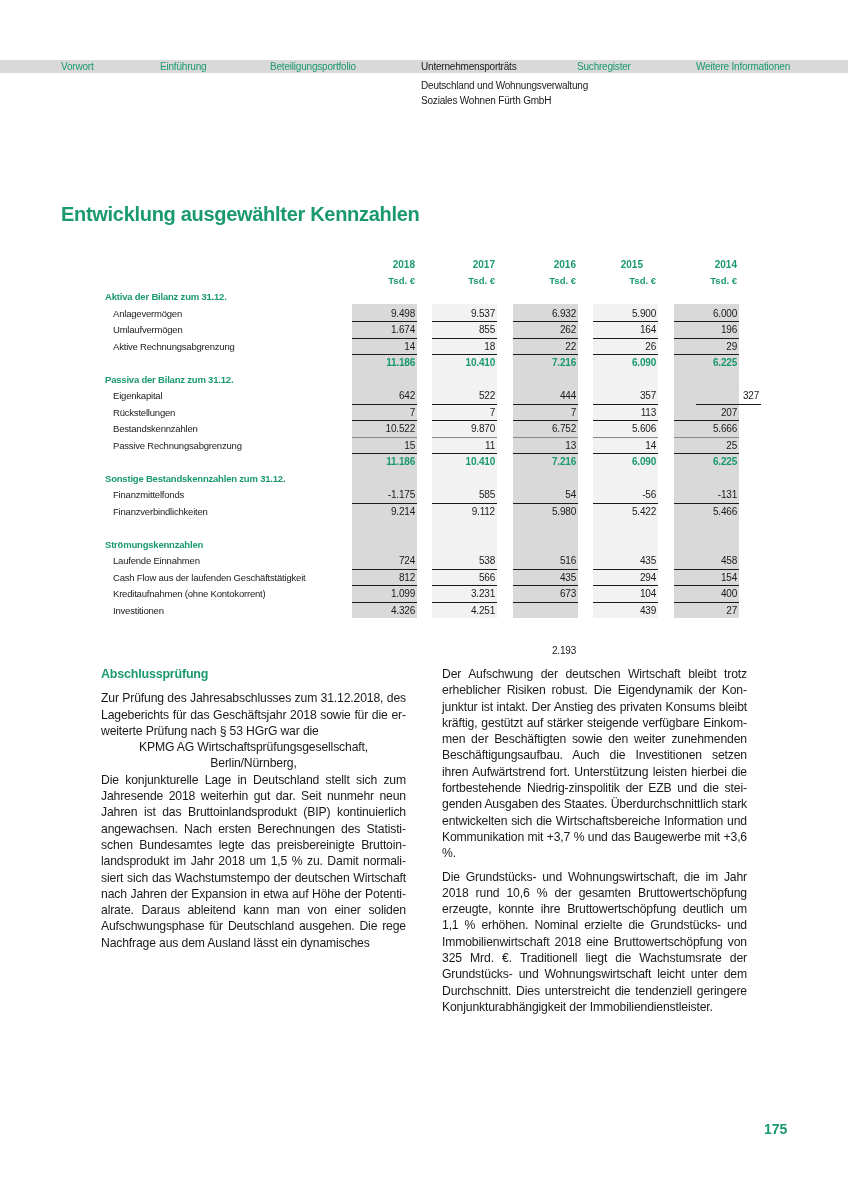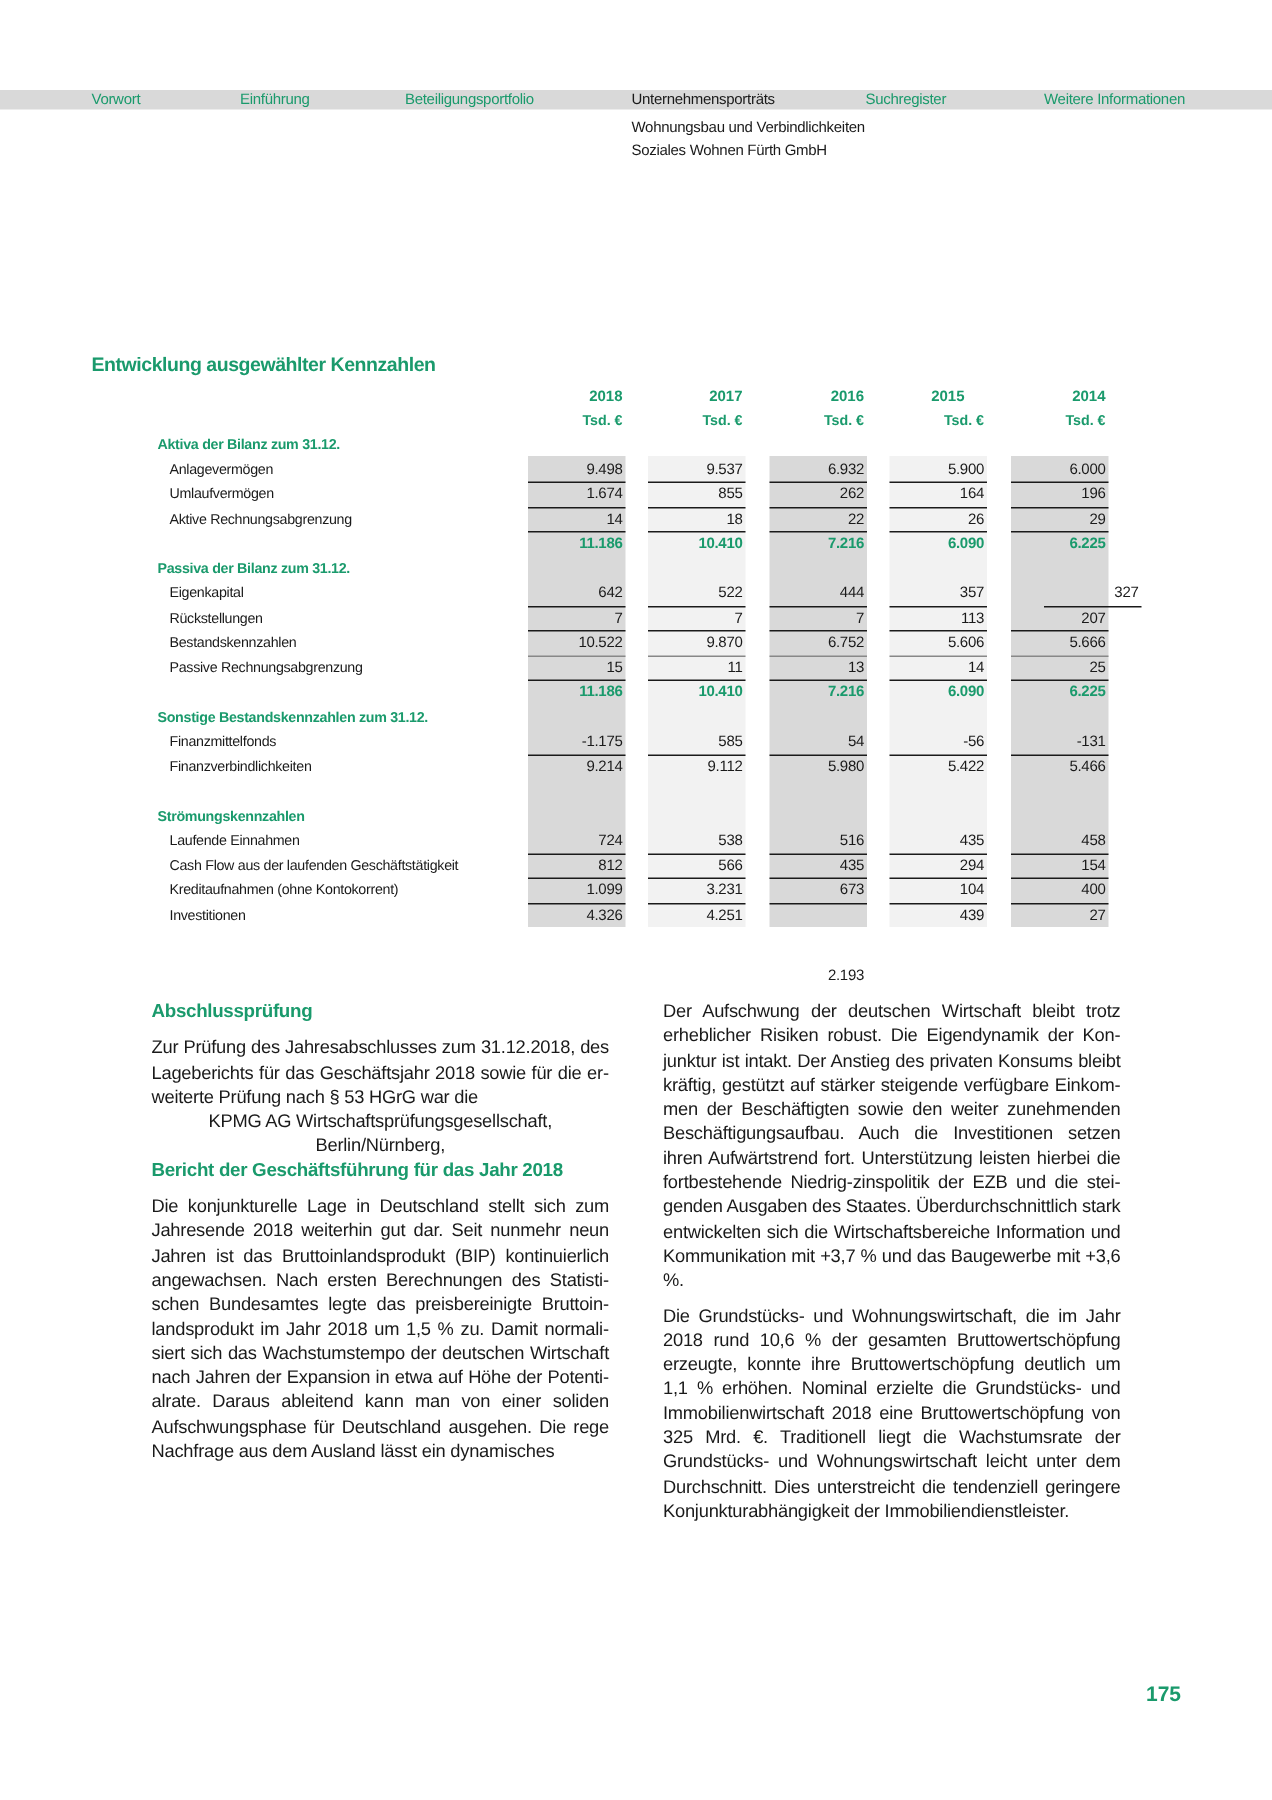--- a/index.html
+++ b/index.html
@@ -5,21 +5,21 @@
   * { box-sizing: border-box; margin: 0; padding: 0; }
   html, body { width: 848px; height: 1200px; background: #ffffff; overflow: hidden; }
   body { position: relative; font-family: "Liberation Sans", sans-serif; color: #1a1a1a; }
 
   
   .nav { position: absolute; left: 0; top: 60px; width: 848px; height: 13px; background: #d9d9d9; }
   .nav-item { position: absolute; top: 0; font-size: 10px; line-height: 13px; color: #1a9a6c; letter-spacing: -0.2px; white-space: nowrap; cursor: pointer; }
   .nav-item.active { color: #1a1a1a; }
   .sub { position: absolute; left: 421px; font-size: 10px; color: #1a1a1a; letter-spacing: -0.2px; white-space: nowrap; }
 
-  .title { position: absolute; left: 61px; top: 203px; font-size: 13px; font-weight: bold; color: #1a9a6c; letter-spacing: -0.3px; white-space: nowrap; margin-top: 32px; }
+  .title { position: absolute; left: 61px; top: 203px; font-size: 20px; font-weight: bold; color: #1a9a6c; letter-spacing: -0.3px; white-space: nowrap; }
 
   
   .colbg { position: absolute; top: 304px; height: 314px; width: 65px; }
   .colbg.dark { background: #d9d9d9; }
   .colbg.light { background: #f2f2f2; }
   .yhead { position: absolute; width: 65px; text-align: right; font-size: 10px; font-weight: bold; color: #1a9a6c; padding-right: 2px; white-space: nowrap; }
   .row { position: absolute; left: 0; width: 848px; height: 16.5px; }
   .row-label { position: absolute; left: 113px; font-size: 9.5px; line-height: 16.5px; color: #1a1a1a; letter-spacing: -0.2px; white-space: nowrap; }
   .section-label { position: absolute; left: 105px; font-size: 9.5px; line-height: 16.5px; color: #1a9a6c; font-weight: bold; letter-spacing: -0.2px; white-space: nowrap; }
   .cell { position: absolute; top: 0; width: 65px; height: 16.5px; line-height: 16.5px; font-size: 10px; text-align: right; padding-right: 2px; color: #1a1a1a; letter-spacing: -0.2px; }
@@ -38,21 +38,21 @@
 <body>
 
 <div class="nav">
   <span class="nav-item" style="left:61px">Vorwort</span>
   <span class="nav-item" style="left:160px">Einführung</span>
   <span class="nav-item" style="left:270px">Beteiligungsportfolio</span>
   <span class="nav-item active" style="left:421px">Unternehmensporträts</span>
   <span class="nav-item" style="left:577px">Suchregister</span>
   <span class="nav-item" style="left:696px">Weitere Informationen</span>
 </div>
-<div class="sub" style="top:80px">Wohnungsbau und Verbindlichkeiten</div>
+<div class="sub" style="top:80px">Deutschland und Wohnungsverwaltung</div>
 <div class="sub" style="top:95px">Soziales Wohnen Fürth GmbH</div>
 
 <h1 class="title">Entwicklung ausgewählter Kennzahlen</h1>
 
 <div id="table">
     <div class="colbg dark" style="left: 352px;"></div>
     <div class="yhead" style="left: 352px; top: 259px;">2018</div>
     <div class="yhead" style="left: 352px; top: 275px; font-size: 9.5px;">Tsd. €</div>
     <div class="colbg light" style="left: 432px;"></div>
     <div class="yhead" style="left: 432px; top: 259px;">2017</div>
@@ -196,21 +196,20 @@
       <span class="cell" style="left: 593px;">439</span>
       <span class="cell" style="left: 674px;">27</span>
     </div>
   </div>
 
 <div class="col-text" style="left:101px; top:666px;">
   <h3>Abschlussprüfung</h3>
   <p style="margin-bottom:0">Zur Prüfung des Jahresabschlusses zum 31.12.2018, des Lageberichts für das Geschäftsjahr 2018 sowie für die er­weiterte Prüfung nach § 53 HGrG war die</p>
   <p class="center">KPMG AG Wirtschaftsprüfungsgesellschaft,</p>
   <p class="center">Berlin/Nürnberg,</p>
-  <h3>Bericht der Geschäftsführung für das Jahr 2018</h3>
   <p>Die konjunkturelle Lage in Deutschland stellt sich zum Jahresende 2018 weiterhin gut dar. Seit nunmehr neun Jahren ist das Bruttoinlandsprodukt (BIP) kontinuierlich angewachsen. Nach ersten Berechnungen des Statisti­schen Bundesamtes legte das preisbereinigte Bruttoin­landsprodukt im Jahr 2018 um 1,5 % zu. Damit normali­siert sich das Wachstumstempo der deutschen Wirtschaft nach Jahren der Expansion in etwa auf Höhe der Potenti­alrate. Daraus ableitend kann man von einer soliden Aufschwungsphase für Deutschland ausgehen. Die rege Nachfrage aus dem Ausland lässt ein dynamisches</p>
 </div>
 
 <div class="col-text" style="left:442px; top:666px;">
   <p>Der Aufschwung der deutschen Wirtschaft bleibt trotz erheblicher Risiken robust. Die Eigendynamik der Kon­junktur ist intakt. Der Anstieg des privaten Konsums bleibt kräftig, gestützt auf stärker steigende verfügbare Einkom­men der Beschäftigten sowie den weiter zunehmenden Beschäftigungsaufbau. Auch die Investitionen setzen ihren Aufwärtstrend fort. Unterstützung leisten hierbei die fortbestehende Niedrig-zinspolitik der EZB und die stei­genden Ausgaben des Staates. Überdurchschnittlich stark entwickelten sich die Wirtschaftsbereiche Information und Kommunikation mit +3,7 % und das Baugewerbe mit +3,6 %.</p>
   <p>Die Grundstücks- und Wohnungswirtschaft, die im Jahr 2018 rund 10,6 % der gesamten Bruttowertschöp­fung erzeugte, konnte ihre Bruttowertschöpfung deutlich um 1,1 % erhöhen. Nominal erzielte die Grundstücks- und Immobilienwirtschaft 2018 eine Bruttowertschöpfung von 325 Mrd. €. Traditionell liegt die Wachstumsrate der Grundstücks- und Wohnungswirtschaft leicht unter dem Durchschnitt. Dies unterstreicht die tendenziell geringere Konjunkturabhängigkeit der Immobiliendienstleister.</p>
 </div>
 
 <div class="page-num">175</div>
 

